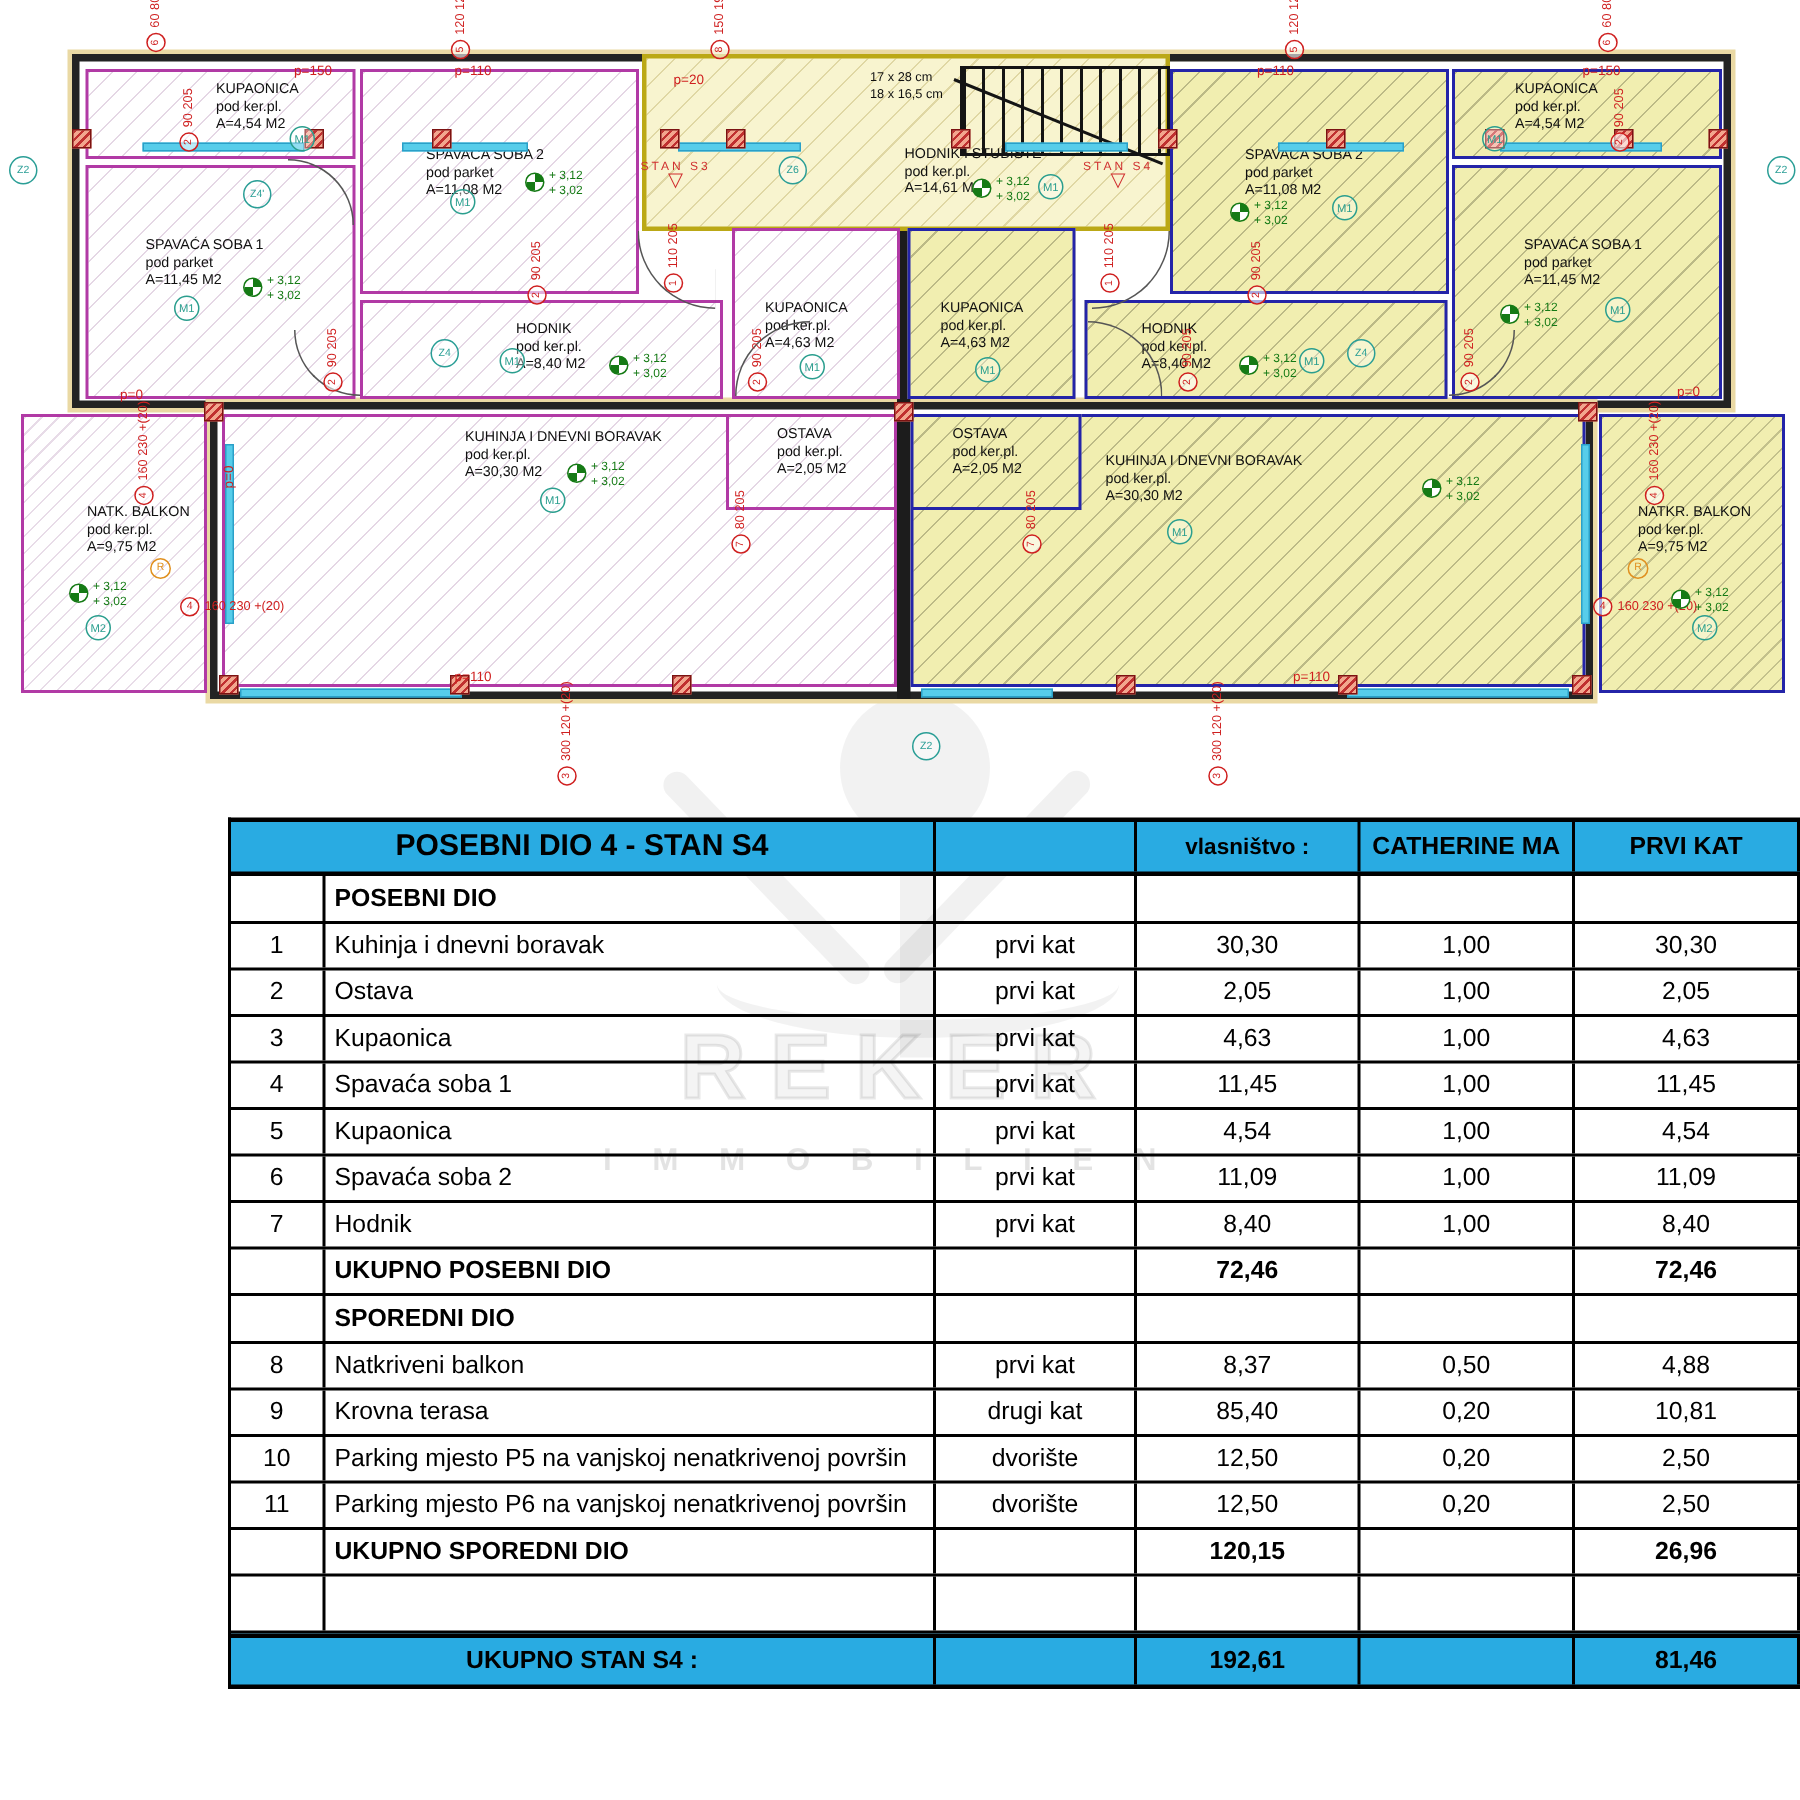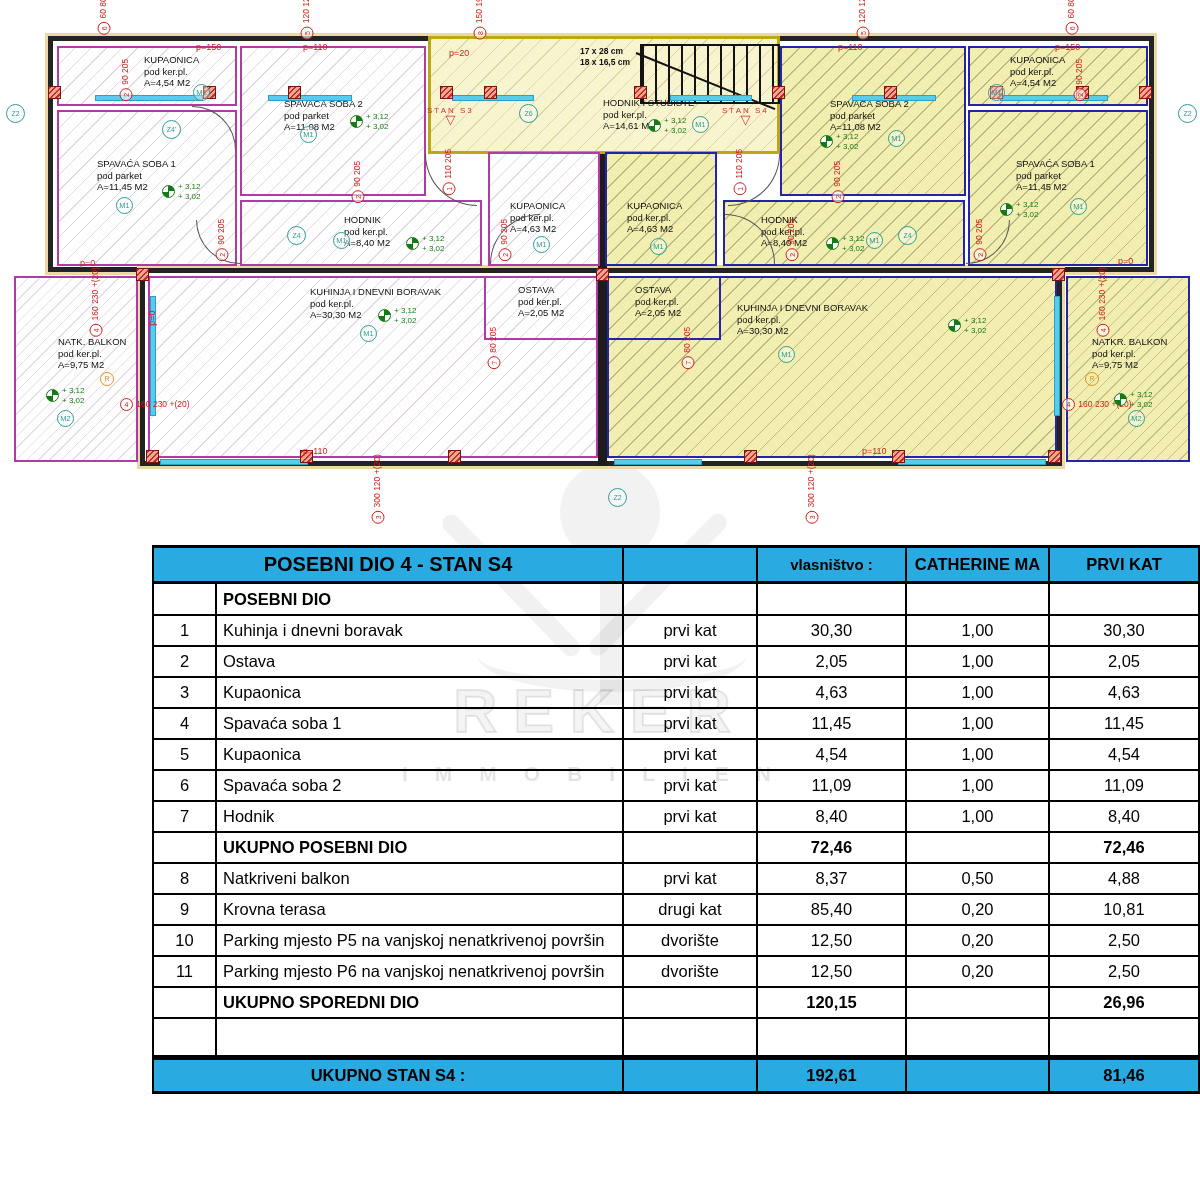--- a/index.html
+++ b/index.html
@@ -131,21 +131,21 @@
         <div class="rl" style="left: 128px; top: 24px;">KUHINJA I DNEVNI BORAVAK<br>pod ker.pl.<br>A=30,30 M2</div>
       </div>
       <div class="room s4" style="left: 607px; top: 276px; width: 114px; height: 64px;">
         <div class="rl" style="left: 26px; top: 6px;">OSTAVA<br>pod ker.pl.<br>A=2,05 M2</div>
       </div>
       <div class="room balc4" style="left: 1066px; top: 276px; width: 124px; height: 186px;">
         <div class="rl" style="left: 24px; top: 58px;">NATKR. BALKON<br>pod ker.pl.<br>A=9,75 M2</div>
       </div>
       <div class="stairs" style="left: 640px; top: 44px; width: 140px; height: 60px;"></div>
       <div class="sdiag" style="left: 636px; top: 52px; width: 150px; transform: rotate(22deg);"></div>
-      <div class="snote" style="left: 580px; top: 46px; font-weight: bold;">17 x 28 cm<br>18 x 16,5 cm</div>
+      <div class="snote" style="left: 580px; top: 46px;">17 x 28 cm<br>18 x 16,5 cm</div>
       <div class="win" style="left: 95px; top: 95px; width: 108px;"></div>
       <div class="win" style="left: 268px; top: 95px; width: 84px;"></div>
       <div class="win" style="left: 452px; top: 95px; width: 82px;"></div>
       <div class="win" style="left: 670px; top: 95px; width: 82px;"></div>
       <div class="win" style="left: 852px; top: 95px; width: 84px;"></div>
       <div class="win" style="left: 1000px; top: 95px; width: 108px;"></div>
       <div class="win" style="left: 160px; top: 459px; width: 148px;"></div>
       <div class="win" style="left: 614px; top: 459px; width: 88px;"></div>
       <div class="win" style="left: 898px; top: 459px; width: 148px;"></div>
       <div class="vwin" style="left: 150px; top: 296px; height: 120px;"></div>
@@ -355,20 +355,28 @@
         <div>8,40</div>
       </div>
       <div class="trow" style="height: 29px;">
         <div></div>
         <div class="nm b">UKUPNO POSEBNI DIO</div>
         <div></div>
         <div class="b">72,46</div>
         <div></div>
         <div class="b">72,46</div>
       </div>
+      <div class="trow" style="height: 30px;">
+        <div></div>
+        <div class="nm b">SPOREDNI DIO</div>
+        <div></div>
+        <div></div>
+        <div></div>
+        <div></div>
+      </div>
       <div class="trow" style="height: 29px;">
         <div>8</div>
         <div class="nm">Natkriveni balkon</div>
         <div>prvi kat</div>
         <div>8,37</div>
         <div>0,50</div>
         <div>4,88</div>
       </div>
       <div class="trow" style="height: 29px;">
         <div>9</div>

